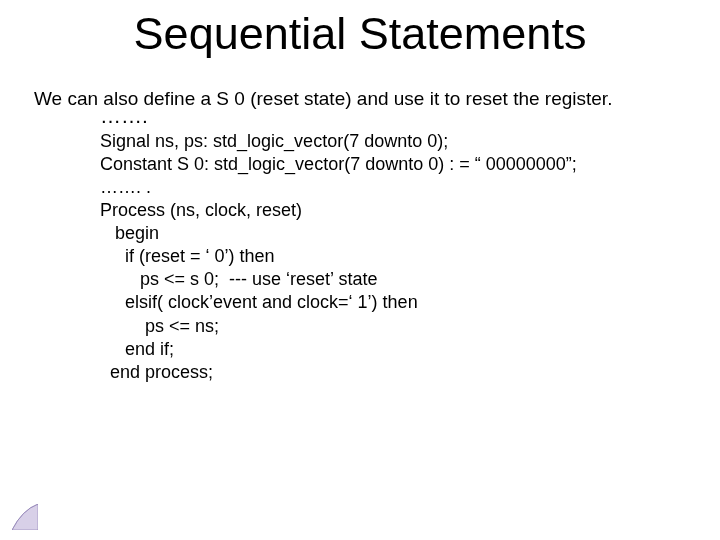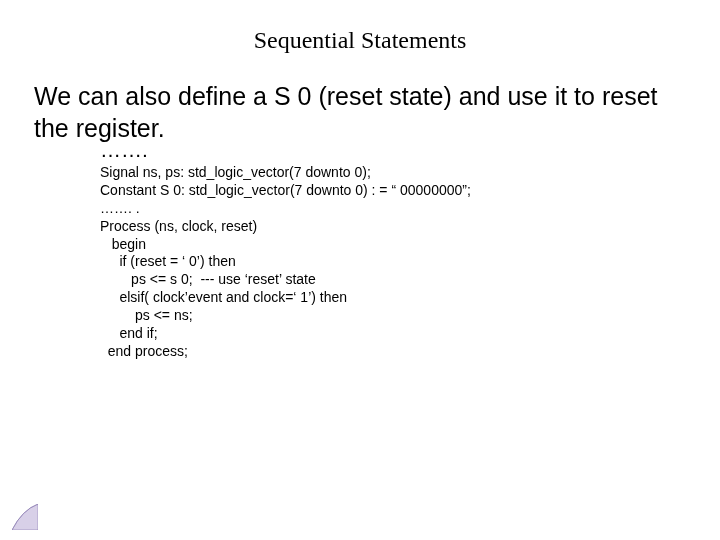--- a/index.html
+++ b/index.html
@@ -14,37 +14,37 @@
     position: relative;
   }
   .slide {
     position: relative;
     width: 720px;
     height: 540px;
     box-sizing: border-box;
   }
   .title {
     text-align: center;
-    font-family: Liberation Serif, serif;
-    font-size: 24px;
+    font-family: Liberation Sans, sans-serif;
+    font-size: 45px;
     line-height: 1.1;
-    padding-top: 27px;
+    padding-top: 9px;
   }
   .intro {
-    font-size: 25px;
+    font-size: 19px;
     line-height: 1.25;
     padding: 28px 32px 0 34px;
   }
   .dots1 {
     font-size: 21px;
     padding-left: 100px;
     margin-top: -6px;
   }
   .code {
-    font-size: 14px;
+    font-size: 18px;
     line-height: 1.28;
     padding-left: 100px;
     padding-top: 2px;
     white-space: pre;
   }
   .corner {
     position: absolute;
     left: 12px;
     bottom: 10px;
     width: 26px;

